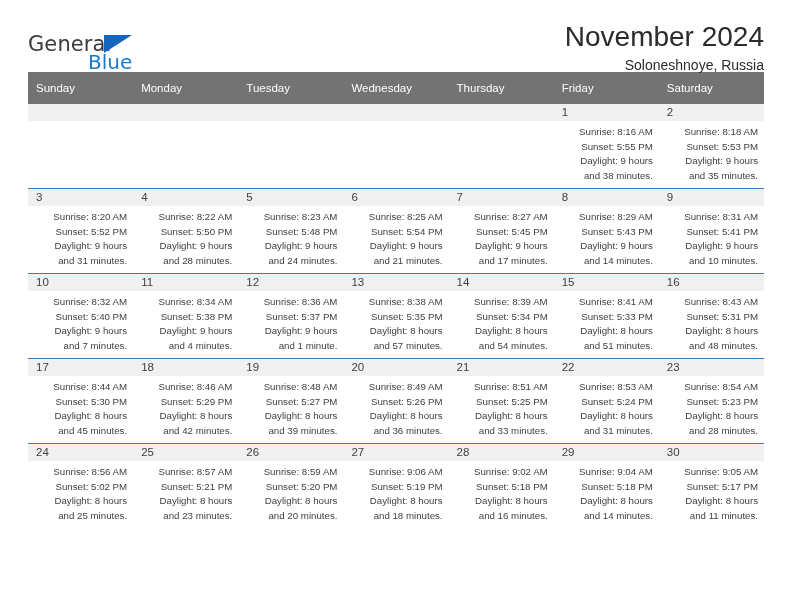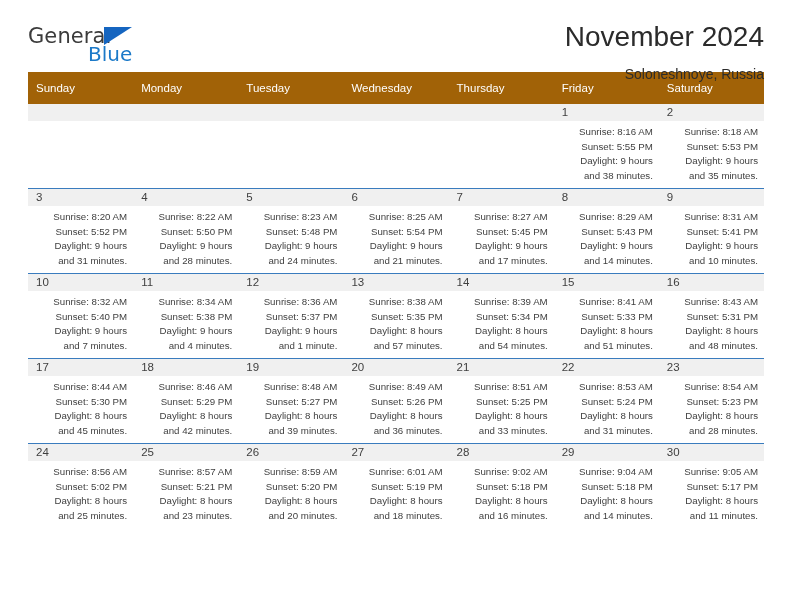--- a/index.html
+++ b/index.html
@@ -25,21 +25,21 @@
   
   .header {
     position: relative;
     height: 72px;
     display: flex;
     align-items: flex-start;
     justify-content: space-between;
   }
   .brand {
     position: relative;
-    margin-top: 24px;
+    margin-top: 32px;
     width: 200px;
     height: 46px;
   }
   .brand-general {
     position: absolute;
     left: 0;
     top: 0;
     font-size: 21px;
     letter-spacing: 0.1px;
     color: #3b3b3b;
@@ -67,34 +67,34 @@
     text-align: right;
   }
   .cal-title {
     font-size: 28px;
     font-weight: normal;
     color: #2b2b2b;
     line-height: 1.05;
     white-space: nowrap;
   }
   .cal-subtitle {
-    margin-top: 15px;
+    margin-top: 6px;
     font-size: 14px;
     color: #2b2b2b;
     white-space: nowrap;
   }
 
   
   .calendar {
     width: 736px;
     border-collapse: collapse;
     table-layout: fixed;
   }
   .calendar th {
-    background: #a16207;
+    background: #737373;
     color: #ffffff;
     font-size: 11.5px;
     font-weight: normal;
     text-align: left;
     padding: 6px 0 6px 8px;
     height: 20px;
     border: none;
   }
   .calendar td {
     vertical-align: top;
@@ -415,21 +415,21 @@
             <div class="cell-body">
               <div>Sunrise: 8:59 AM</div>
               <div>Sunset: 5:20 PM</div>
               <div>Daylight: 8 hours</div>
               <div>and 20 minutes.</div>
             </div>
           </td>
           <td class="">
             <div class="daynum-strip">27</div>
             <div class="cell-body">
-              <div>Sunrise: 6:01 AM</div>
+              <div>Sunrise: 9:06 AM</div>
               <div>Sunset: 5:19 PM</div>
               <div>Daylight: 8 hours</div>
               <div>and 18 minutes.</div>
             </div>
           </td>
           <td class="">
             <div class="daynum-strip">28</div>
             <div class="cell-body">
               <div>Sunrise: 9:02 AM</div>
               <div>Sunset: 5:18 PM</div>

